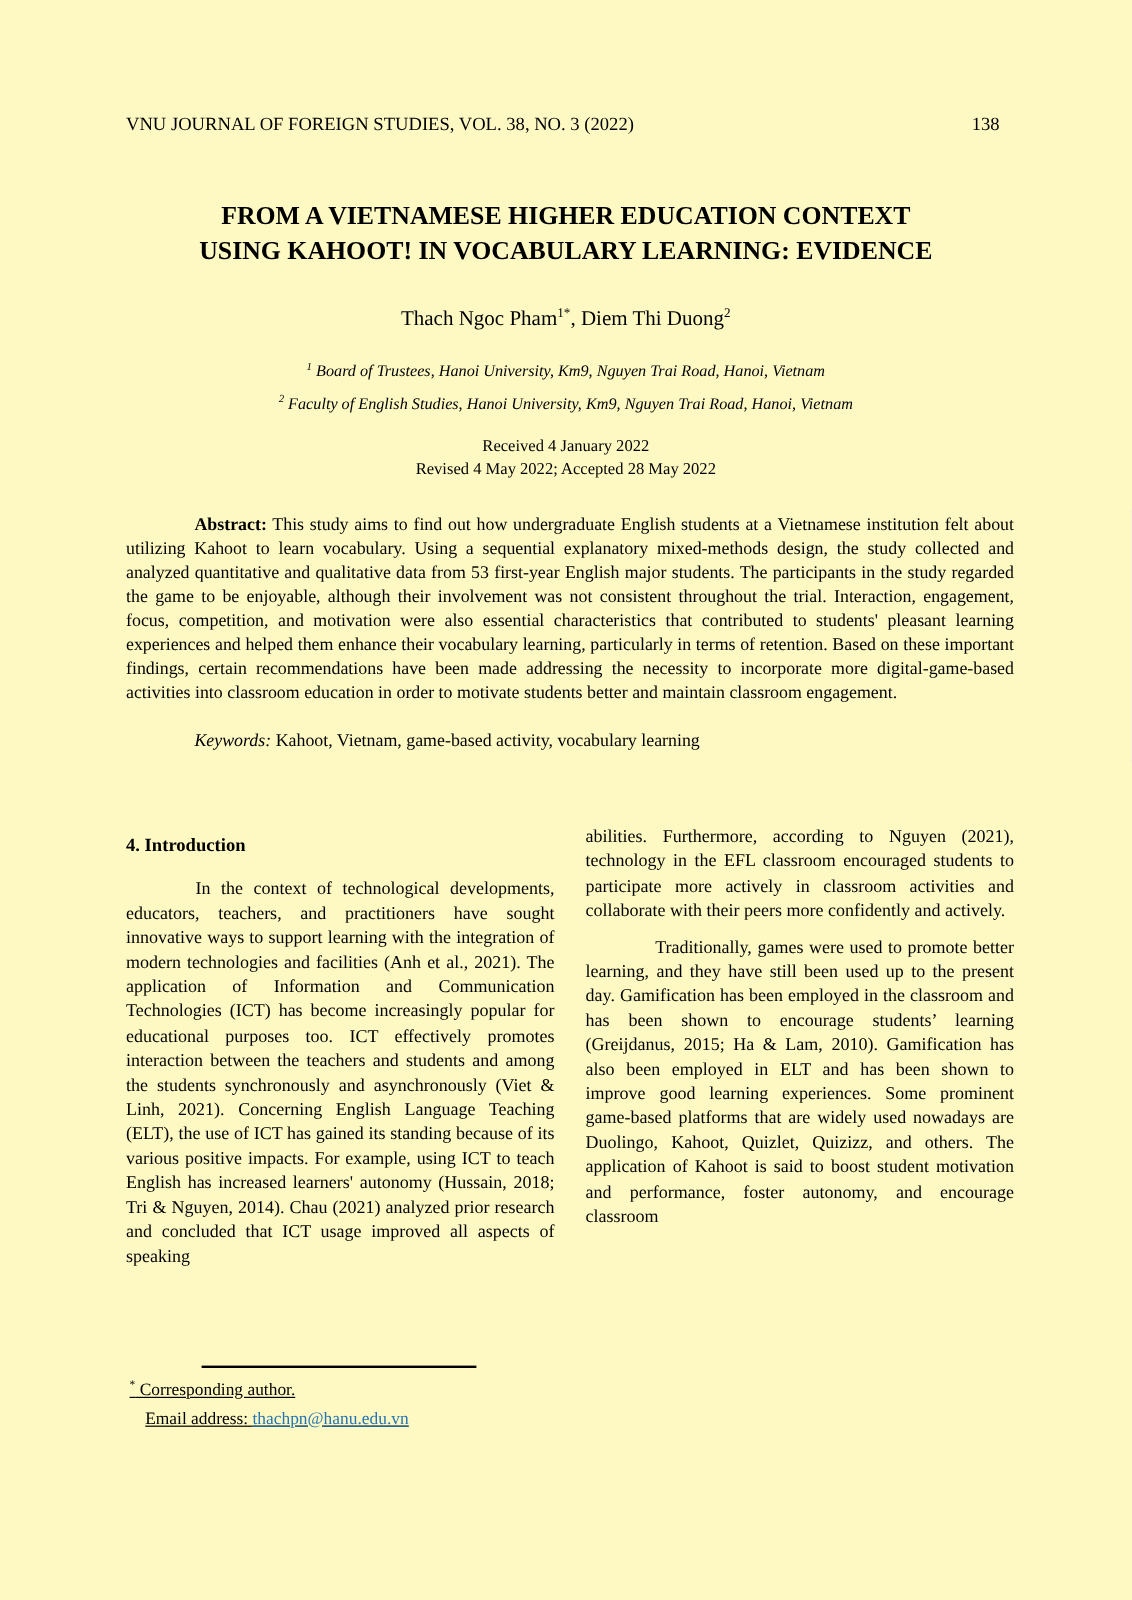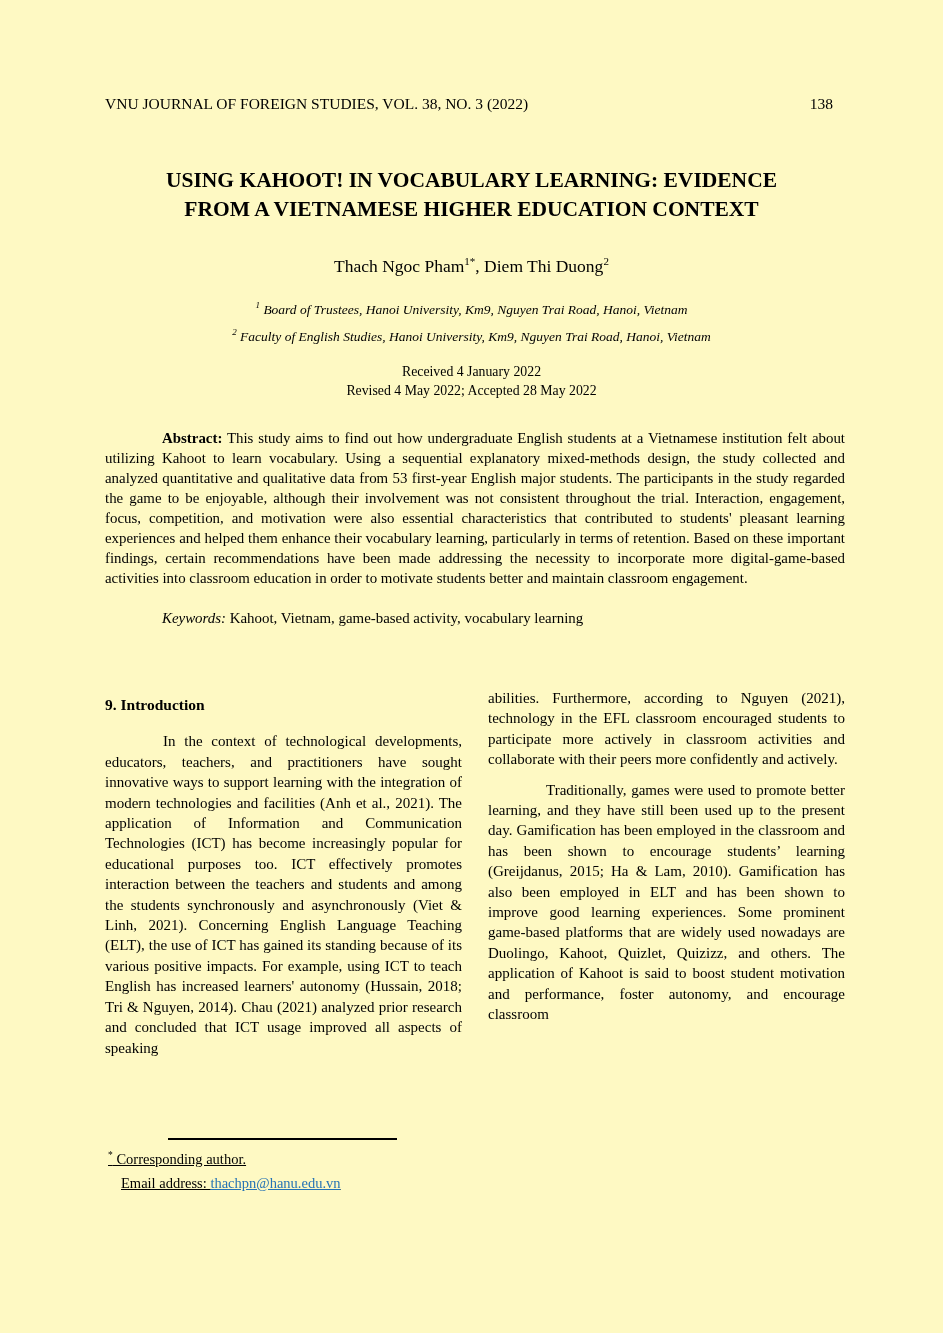--- a/index.html
+++ b/index.html
@@ -112,22 +112,22 @@
 <body>
 
 <div class="page">
 
   <div class="running-header">
     <span>VNU JOURNAL OF FOREIGN STUDIES, VOL. 38, NO. 3 (2022)</span>
     <span>138</span>
   </div>
 
   <div class="paper-title">
+    <div>FROM A VIETNAMESE HIGHER EDUCATION CONTEXT</div>
     <div>USING KAHOOT! IN VOCABULARY LEARNING: EVIDENCE</div>
-    <div>FROM A VIETNAMESE HIGHER EDUCATION CONTEXT</div>
   </div>
 
   <div class="authors-line">
     <span>Thach Ngoc Pham</span><sup>1*</sup><span>, </span><span>Diem Thi Duong</span><sup>2</sup>
   </div>
 
   <div class="affiliations">
     <div><sup>1</sup><span> Board of Trustees, Hanoi University, Km9, Nguyen Trai Road, Hanoi, Vietnam</span></div>
     <div><sup>2</sup><span> Faculty of English Studies, Hanoi University, Km9, Nguyen Trai Road, Hanoi, Vietnam</span></div>
   </div>
@@ -139,21 +139,21 @@
 
   <div class="abstract-block">
     <p><span class="abstract-label">Abstract:</span><span> This study aims to find out how undergraduate English students at a Vietnamese institution felt about utilizing Kahoot to learn vocabulary. Using a sequential explanatory mixed-methods design, the study collected and analyzed quantitative and qualitative data from 53 first-year English major students. The participants in the study regarded the game to be enjoyable, although their involvement was not consistent throughout the trial. Interaction, engagement, focus, competition, and motivation were also essential characteristics that contributed to students' pleasant learning experiences and helped them enhance their vocabulary learning, particularly in terms of retention. Based on these important findings, certain recommendations have been made addressing the necessity to incorporate more digital-game-based activities into classroom education in order to motivate students better and maintain classroom engagement.</span></p>
     <div class="keywords-line">
       <span class="keywords-label">Keywords:</span><span> Kahoot, Vietnam, game-based activity, vocabulary learning</span>
     </div>
   </div>
 
   <div class="columns">
     <div class="col">
-      <div class="section-heading">9. Introduction</div>
+      <div class="section-heading">4. Introduction</div>
       <p class="indented">In the context of technological developments, educators, teachers, and practitioners have sought innovative ways to support learning with the integration of modern technologies and facilities (Anh et al., 2021). The application of Information and Communication Technologies (ICT) has become increasingly popular for educational purposes too. ICT effectively promotes interaction between the teachers and students and among the students synchronously and asynchronously (Viet &amp; Linh, 2021). Concerning English Language Teaching (ELT), the use of ICT has gained its standing because of its various positive impacts. For example, using ICT to teach English has increased learners' autonomy (Hussain, 2018; Tri &amp; Nguyen, 2014). Chau (2021) analyzed prior research and concluded that ICT usage improved all aspects of speaking</p>
     </div>
     <div class="col">
       <p>abilities. Furthermore, according to Nguyen (2021), technology in the EFL classroom encouraged students to participate more actively in classroom activities and collaborate with their peers more confidently and actively.</p>
       <p class="indented">Traditionally, games were used to promote better learning, and they have still been used up to the present day. Gamification has been employed in the classroom and has been shown to encourage students’ learning (Greijdanus, 2015; Ha &amp; Lam, 2010). Gamification has also been employed in ELT and has been shown to improve good learning experiences. Some prominent game-based platforms that are widely used nowadays are Duolingo, Kahoot, Quizlet, Quizizz, and others. The application of Kahoot is said to boost student motivation and performance, foster autonomy, and encourage classroom</p>
     </div>
   </div>
 
   <div class="footnote">
     <div class="footnote-rule"></div>

